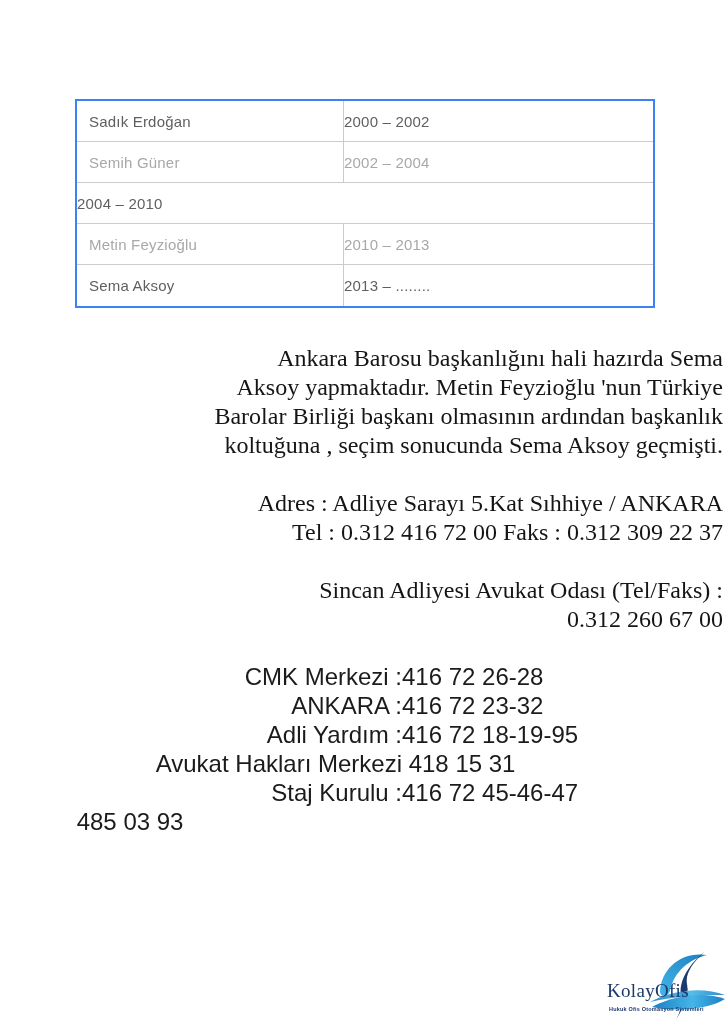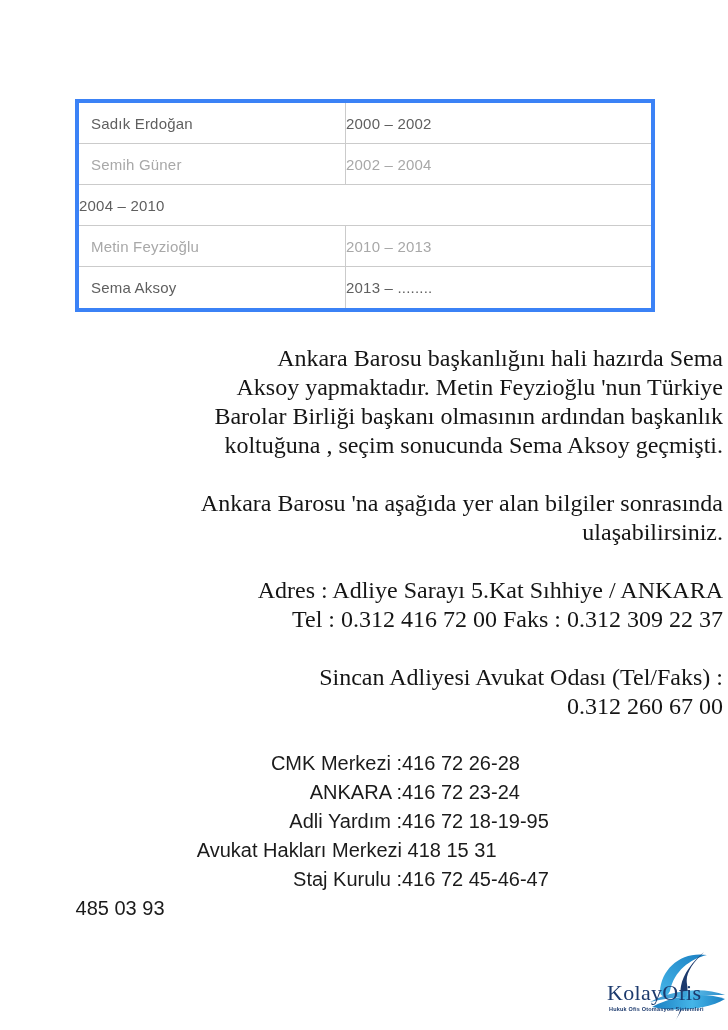--- a/index.html
+++ b/index.html
@@ -3,21 +3,21 @@
 <meta charset="utf-8">
 <style>
   * { margin:0; padding:0; box-sizing:border-box; }
   html,body { background:#ffffff; }
   body { width:728px; height:1030px; position:relative; overflow:hidden;
          font-family:"Liberation Sans", sans-serif; }
 
   
   .bar-table {
     position:absolute; left:75px; top:99px; width:580px;
-    border:4px solid #3b82f6; background:#ffffff;
+    border:2px solid #3b82f6; background:#ffffff;
   }
   .bar-row {
     display:flex; height:41px; align-items:center;
     border-bottom:1px solid #cbcbcb;
     font-size:15px; letter-spacing:0.2px;
   }
   .bar-row:last-child { border-bottom:none; }
   
   div.bar-row:nth-of-type(odd)  { color:#5f5f5f; }
   div.bar-row:nth-of-type(even) { color:#a8a8a8; }
@@ -31,34 +31,34 @@
   .text-block {
     position:absolute; left:68px; top:344px; width:655px;
     font-family:"Liberation Serif", serif;
     font-size:24px; line-height:29px; color:#151515;text-align:right;
   }
   .para { white-space:pre-wrap; margin-bottom:29px; }
   .para.last-serif { margin-bottom:28px; }
 
   
   .contacts { margin-left:2px; font-family:"Liberation Sans", sans-serif;
-              font-size:20px; line-height:29px; color:#1b1b1b; }
+              font-size:24px; line-height:29px; color:#1b1b1b; }
   .contact-row { display:flex; }
   .contact-label { width:332px; flex-shrink:0; white-space:pre; }
   .contact-number { white-space:pre; }
 
   
   .logo {
     position:absolute; left:593px; top:946px; width:135px; height:82px;
   }
   .logo-swoosh { position:absolute; right:2px; top:0; }
   .logo-wordmark {
     position:absolute; left:14px; top:34px;
     font-family:"Liberation Serif", serif;
-    font-size:22px; letter-spacing:0.3px; color:#1c3a6d; font-weight:500;
+    font-size:19px; letter-spacing:0.3px; color:#1c3a6d; font-weight:500;
   }
   .logo-tagline {
     position:absolute; left:16px; top:60px; width:76px;
     font-size:5.5px; letter-spacing:0.2px; color:#1c3a6d;
     font-weight:bold; text-align:center; white-space:nowrap;
   }
 </style>
 </head>
 <body>
 
@@ -87,37 +87,35 @@
       <div class="cell-name">Sema Aksoy</div>
       <div class="cell-years">2013 – ........</div>
     </div>
   </div>
 
 <div class="text-block">
   <div class="para">Ankara Barosu başkanlığını hali hazırda Sema
 Aksoy yapmaktadır. Metin Feyzioğlu 'nun Türkiye
 Barolar Birliği başkanı olmasının ardından başkanlık
 koltuğuna , seçim sonucunda Sema Aksoy geçmişti.</div>
-  <div class="para">Ankara Barosu 'na aşağıda yer alan bilgiler sonrasında
-ulaşabilirsiniz.</div>
   <div class="para">Adres : Adliye Sarayı 5.Kat Sıhhiye / ANKARA
  Tel : 0.312 416 72 00 Faks : 0.312 309 22 37</div>
   <div class="para last-serif">Sincan Adliyesi Avukat Odası (Tel/Faks) :
 0.312 260 67 00</div>
 
   <div class="contacts">
 
       <div class="contact-row">
         <span class="contact-label">CMK Merkezi :</span>
         <span class="contact-number">416 72 26-28</span>
       </div>
 
       <div class="contact-row">
         <span class="contact-label">ANKARA :</span>
-        <span class="contact-number">416 72 23-24</span>
+        <span class="contact-number">416 72 23-32</span>
       </div>
 
       <div class="contact-row">
         <span class="contact-label">Adli Yardım :</span>
         <span class="contact-number">416 72 18-19-95</span>
       </div>
 
       <div class="contact-row">
         <span class="contact-label">Avukat Hakları Merkezi</span>
         <span class="contact-number"> 418 15 31</span>

